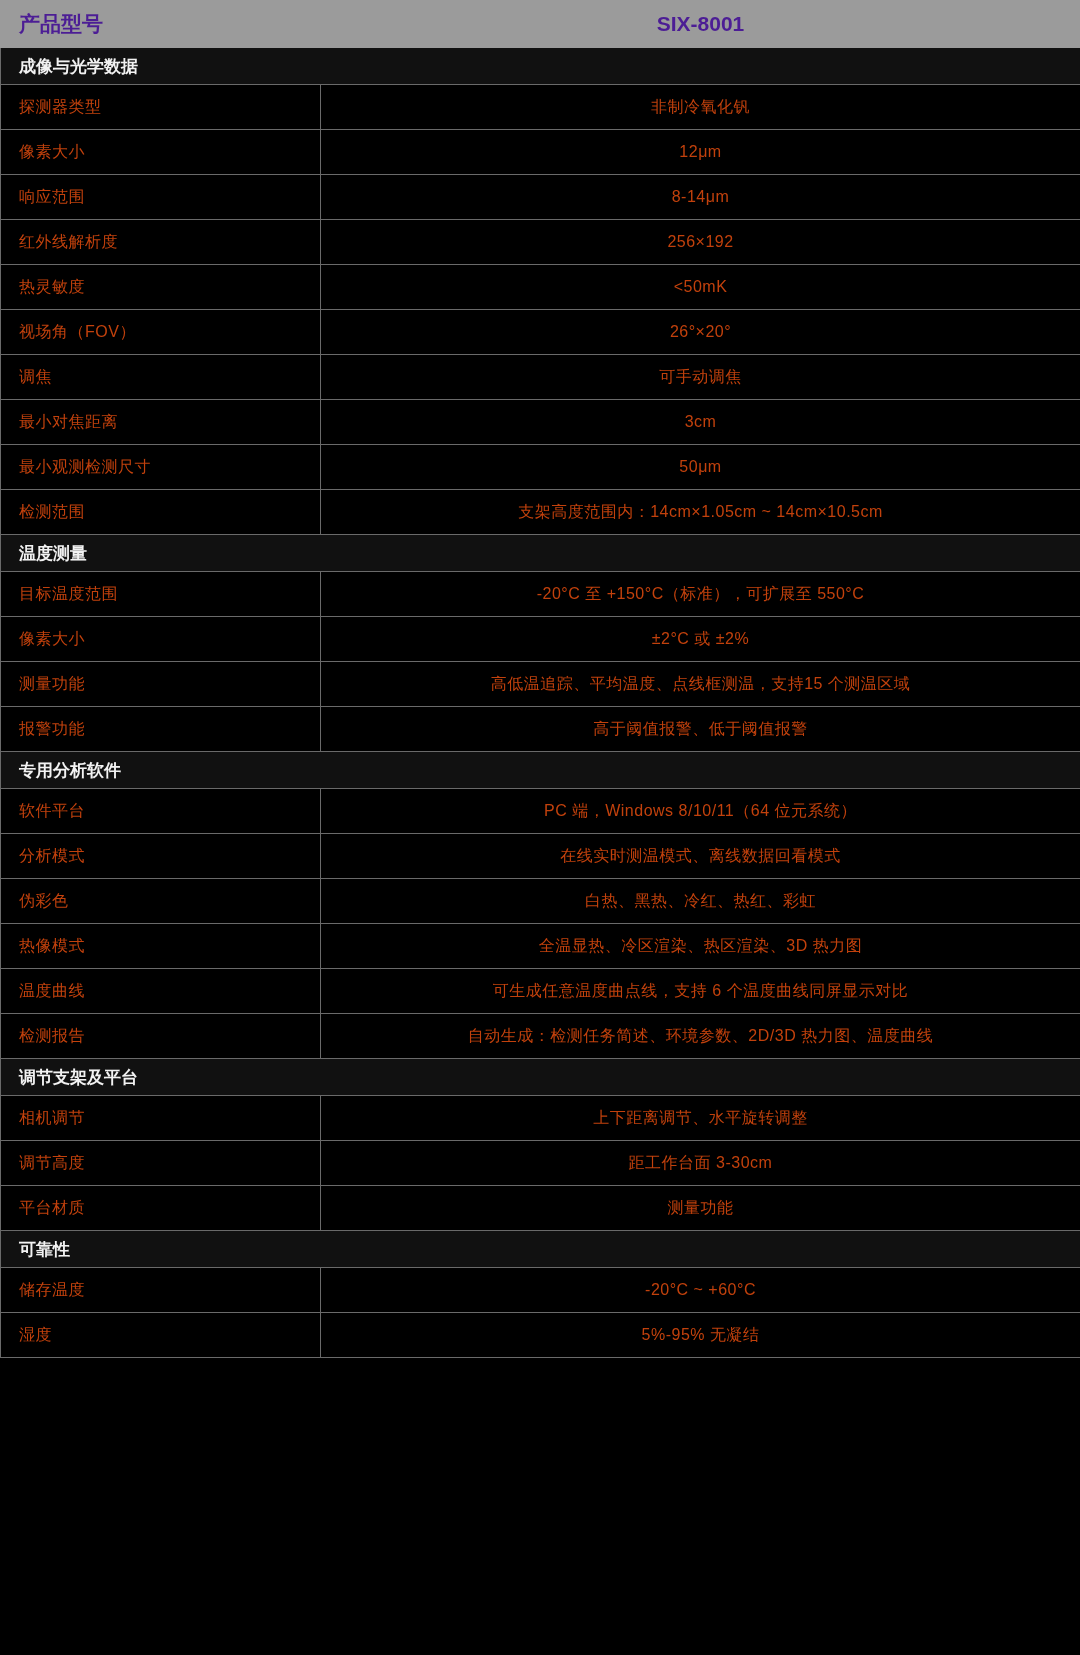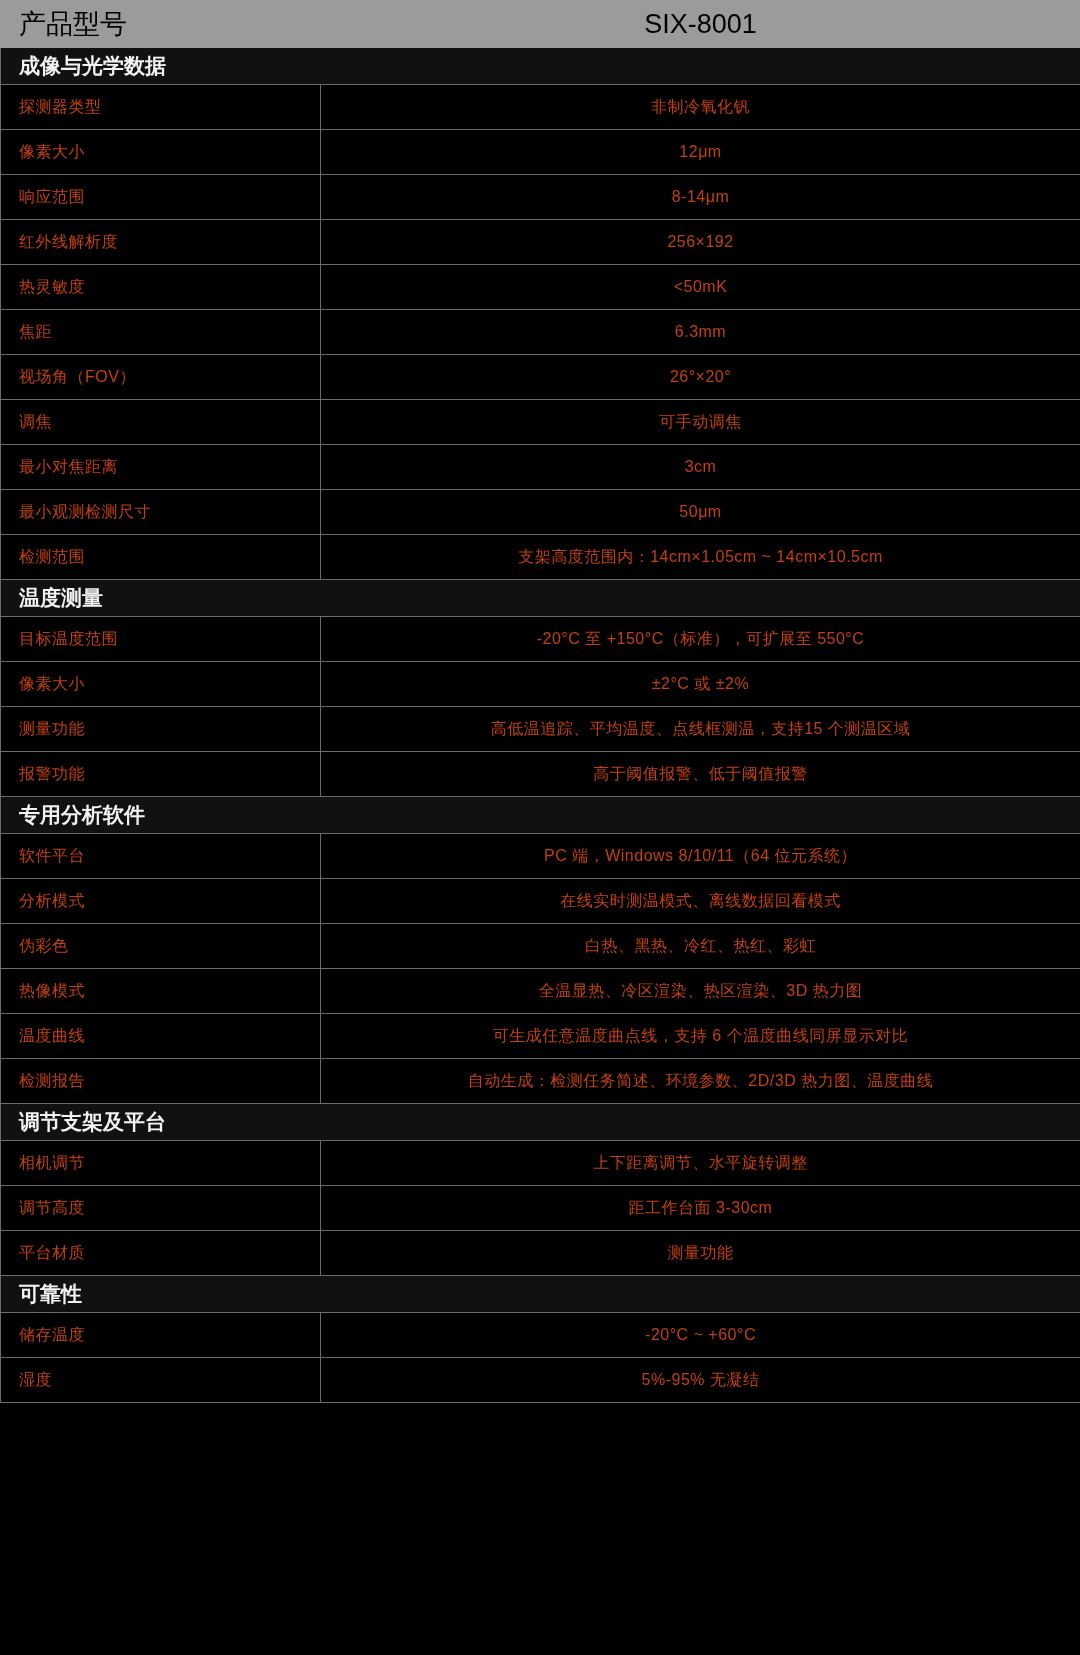--- a/index.html
+++ b/index.html
@@ -23,40 +23,40 @@
 
   .spec-table td {
     border: 1px solid #6a6a6a;
     padding: 0;
     vertical-align: middle;
   }
 
   
   tr.header-row td {
     background: #9b9b9b;
-    color: #000000;
-    font-weight: normal;
-    font-size: 27px;
+    color: #4c1d95;
+    font-weight: bold;
+    font-size: 21px;
     height: 46px;
     border-color: #9b9b9b;
   }
   tr.header-row td.label {
     padding-left: 18px;
     text-align: left;
   }
   tr.header-row td.value {
     text-align: center;
   }
 
   
   tr.section-row td {
     background: #111;
     color: #f2f2f2;
     font-weight: bold;
-    font-size: 21px;
+    font-size: 17px;
     height: 36px;
     padding-left: 18px;
     text-align: left;
   }
 
   
   tr.data-row td {
     height: 44px;
     font-size: 16px;
     background: #000;
@@ -102,24 +102,20 @@
       </tr>
       <tr class="data-row">
         <td class="label">红外线解析度</td>
         <td class="value">256×192</td>
       </tr>
       <tr class="data-row">
         <td class="label">热灵敏度</td>
         <td class="value">&lt;50mK</td>
       </tr>
       <tr class="data-row">
-        <td class="label">焦距</td>
-        <td class="value">6.3mm</td>
-      </tr>
-      <tr class="data-row">
         <td class="label">视场角（FOV）</td>
         <td class="value">26°×20°</td>
       </tr>
       <tr class="data-row">
         <td class="label">调焦</td>
         <td class="value">可手动调焦</td>
       </tr>
       <tr class="data-row">
         <td class="label">最小对焦距离</td>
         <td class="value">3cm</td>

